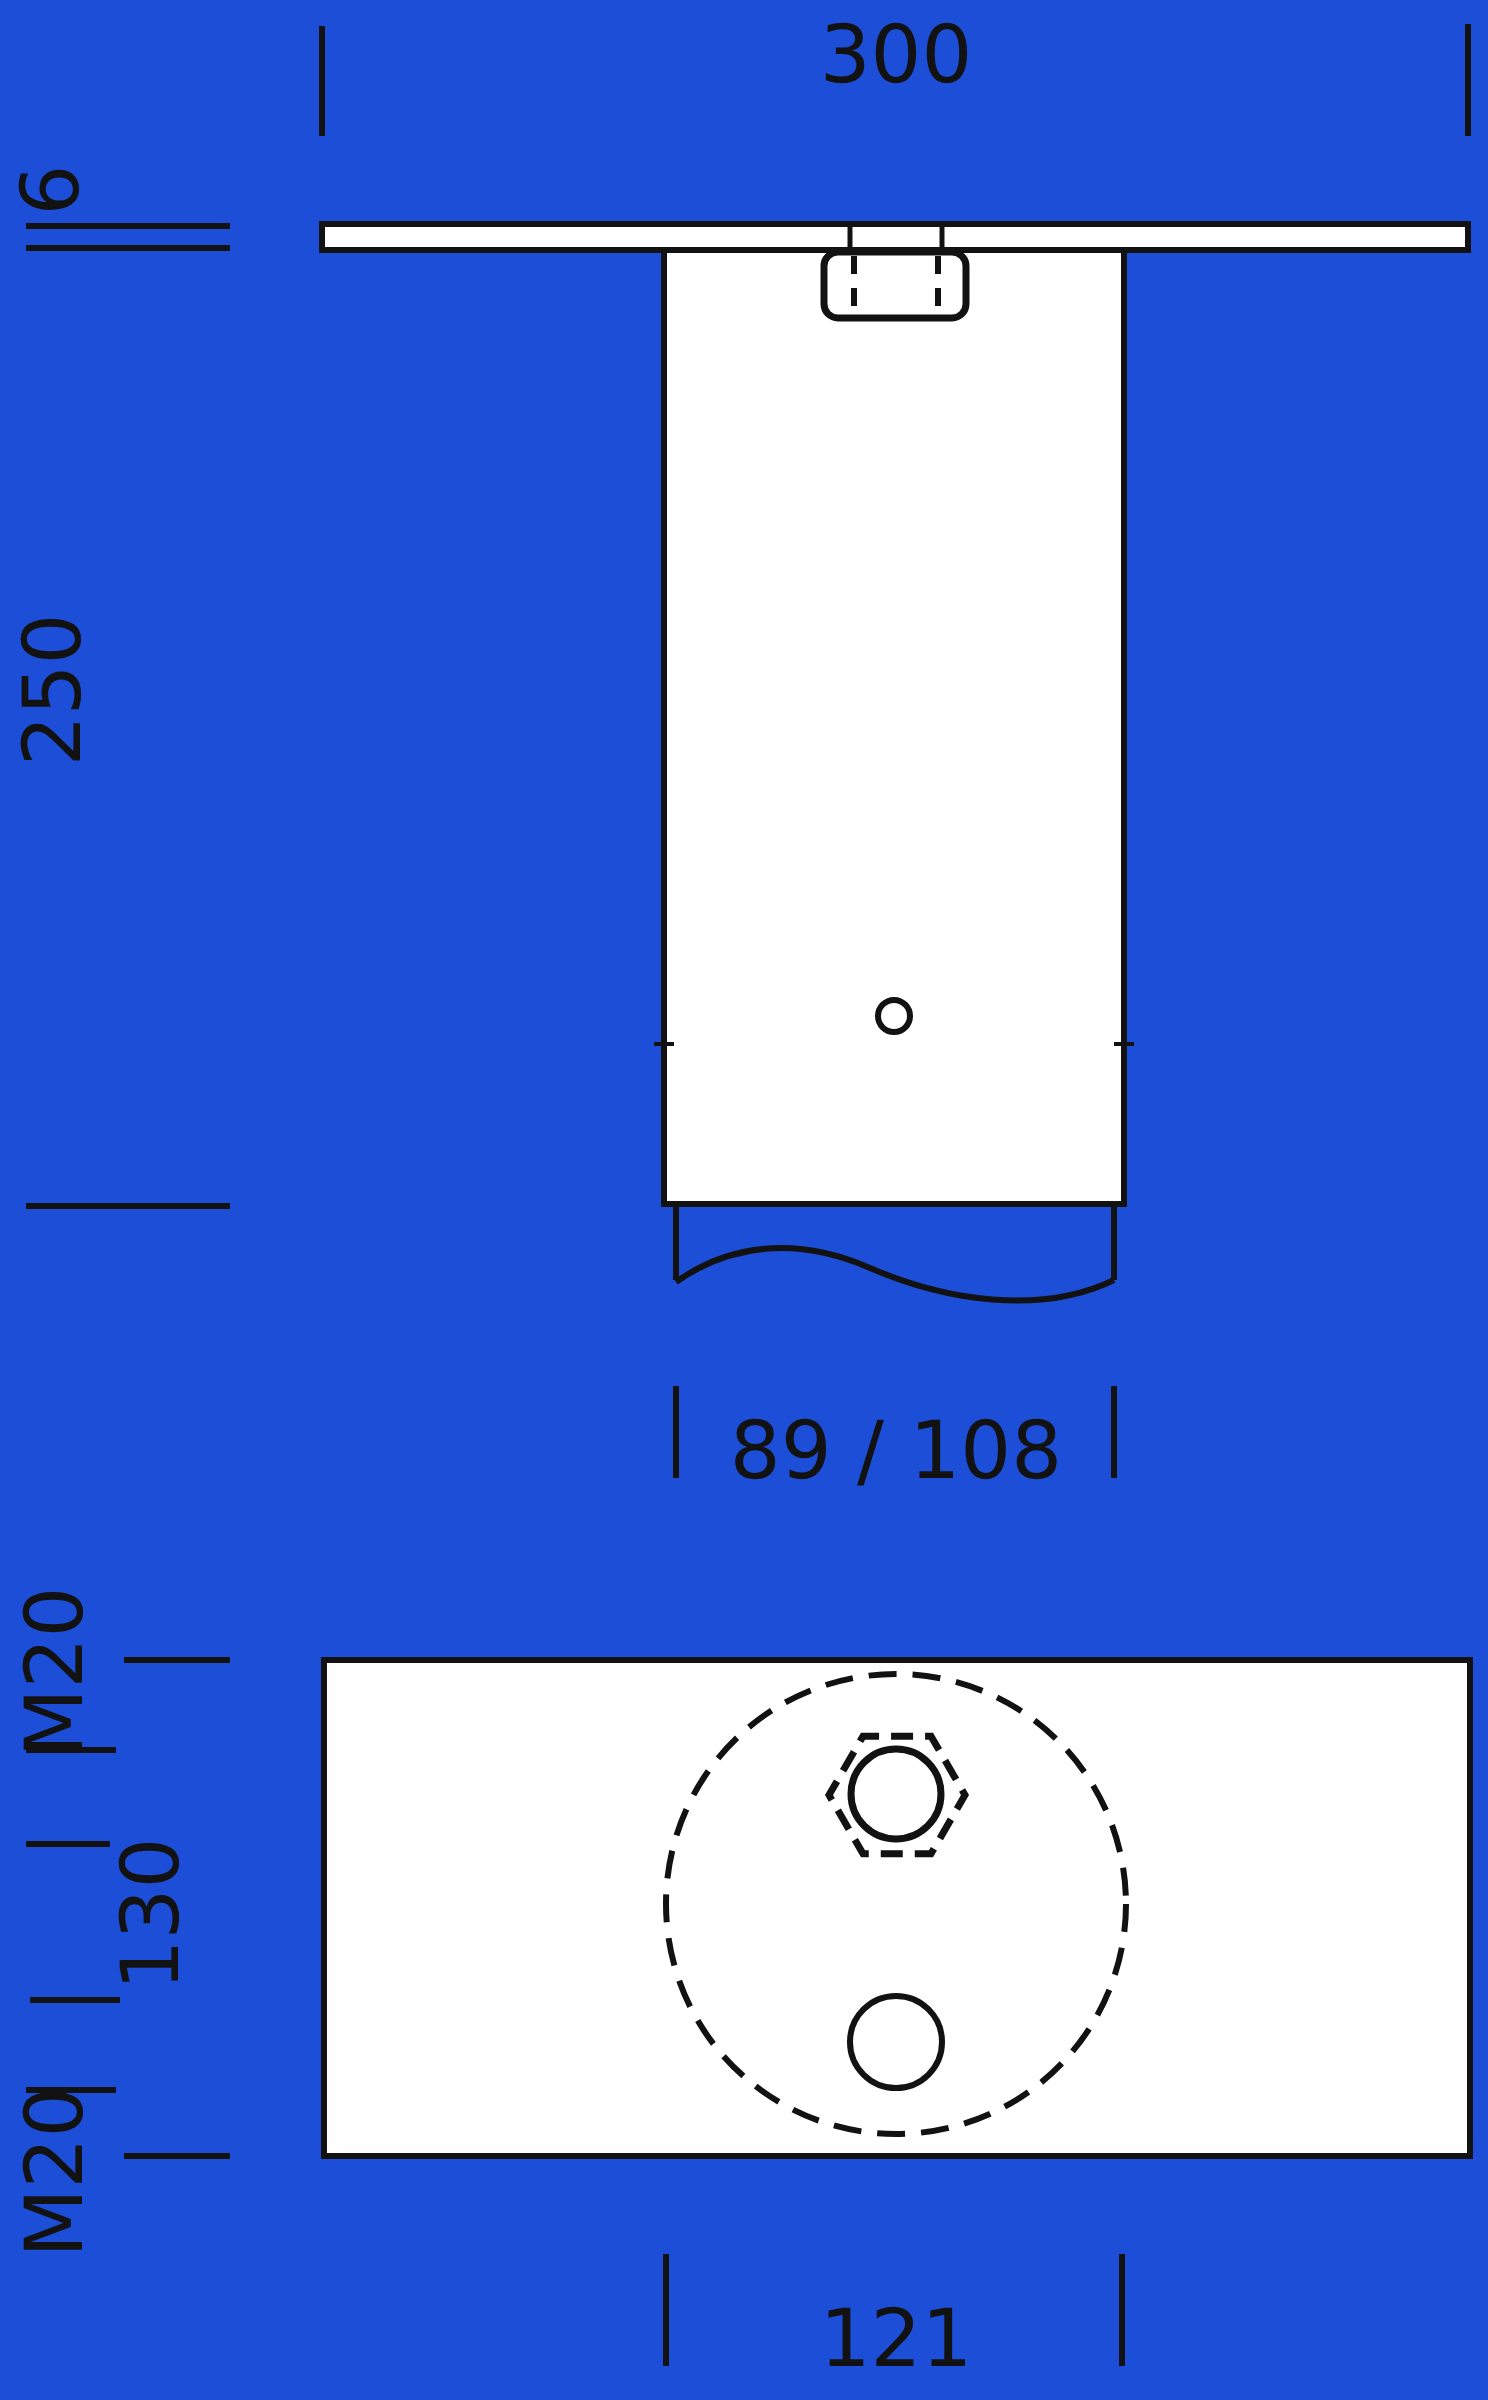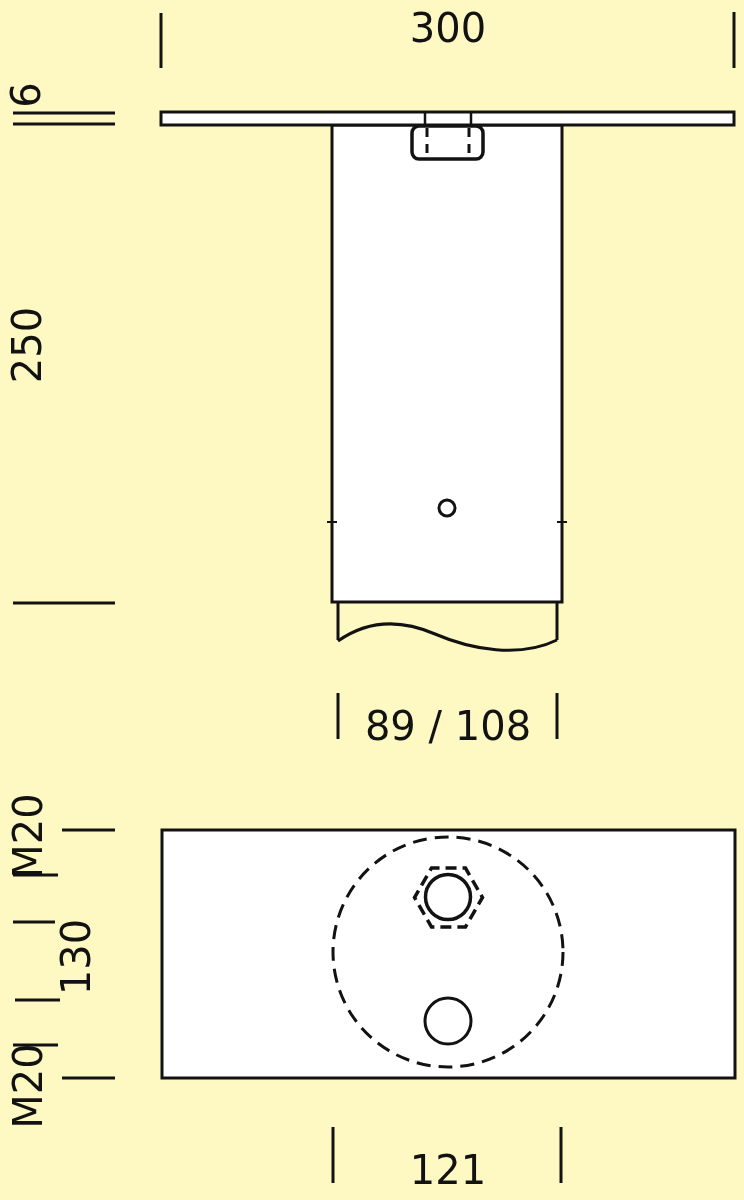--- a/index.html
+++ b/index.html
@@ -3,21 +3,21 @@
 <meta charset="utf-8">
 <style>
   html, body {
     margin: 0;
     padding: 0;
     background: #ffffff;
   }
   .drawing-wrap {
     width: 744px;
     height: 1200px;
-    background: #fef9c3;
+    background: #1d4ed8;
     position: relative;
     overflow: hidden;
   }
   svg text {
     font-family: "DejaVu Sans", "Liberation Sans", sans-serif;
     font-size: 40px;
     fill: #121212;
   }
 </style>
 </head>

